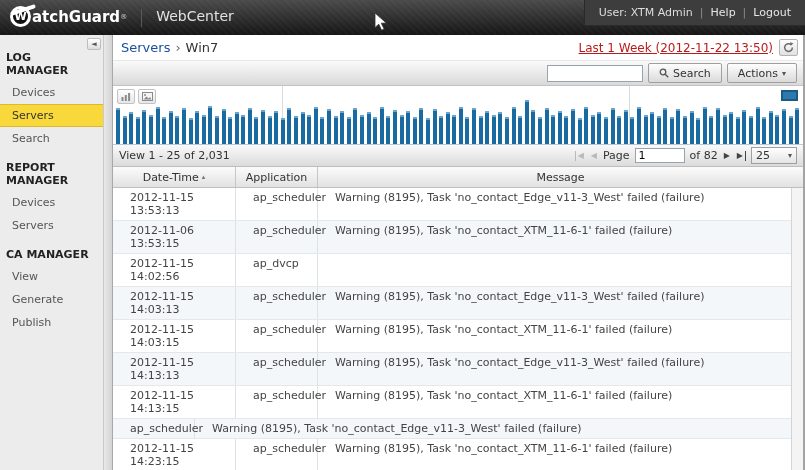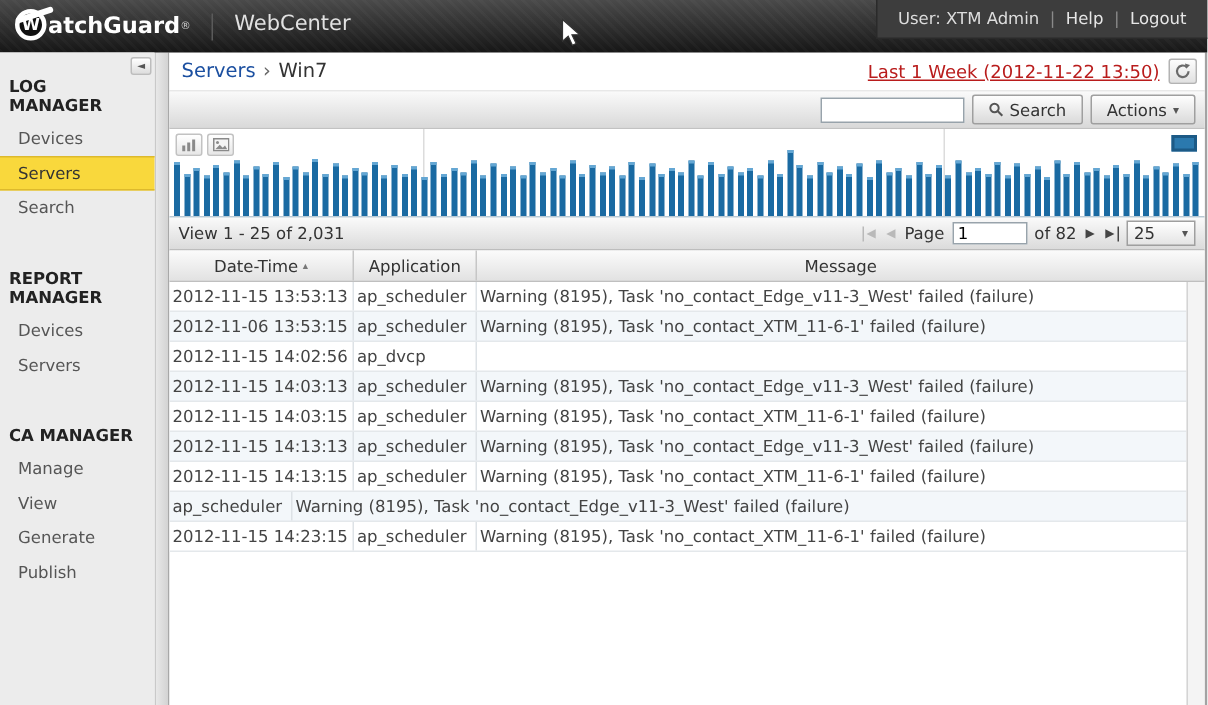--- a/index.html
+++ b/index.html
@@ -17,21 +17,21 @@
   .tb-divider { width:1px; height:18px; background:#5a5a5a; margin:9px 14px 0 14px; position:relative; z-index:1; }
   .product { color:#e2e2e2; font-size:14px; padding-top:8px; position:relative; z-index:1; }
   .userbox { margin-left:auto; background:#3d3d3d; border-left:1px solid #2a2a2a; border-bottom:1px solid #2a2a2a; height:26px; display:flex; align-items:center; padding:0 14px; gap:7px; color:#ddd; position:relative; z-index:1; }
   .userbox .sep { color:#8a8a8a; }
   .userbox .lnk { color:#e6e6e6; cursor:pointer; }
 
   
   .layout { display:flex; height:435px; width:805px; border-right:2px solid #a3a3a3; }
   .sidebar { width:103px; background:#ececec; position:relative; padding-top:11px; }
   .collapse-btn { position:absolute; top:3px; right:2px; width:14px; height:12px; font-size:7px; color:#555; display:flex; align-items:center; justify-content:center; border:1px solid #bdbdbd; border-radius:2px; background:linear-gradient(#fff,#ddd); cursor:pointer; }
-  .sb-title { font-weight:bold; color:#222; padding:5px 6px 4px 6px; margin-top:24px; }
+  .sb-title { font-weight:bold; color:#222; padding:5px 6px 4px 6px; margin-top:6px; }
   .sb-title:first-of-type { margin-top:0; }
   .sb-item { color:#555; padding:4px 6px 4px 12px; cursor:pointer; border-top:1px solid transparent; border-bottom:1px solid transparent; }
   .sb-item.selected { background:#f9d83c; border-top:1px solid #ddb92c; border-bottom:1px solid #ddb92c; color:#333; }
   .splitter { width:10px; background:linear-gradient(90deg,#e8e8e8,#d3d3d3); border-left:1px solid #c9c9c9; border-right:1px solid #a8a8a8; cursor:col-resize; }
 
   .main { flex:1; display:flex; flex-direction:column; background:#fff; min-width:0; }
 
   
   .crumb-row { height:25px; display:flex; align-items:center; padding:0 5px 0 8px; background:#fff; }
   .crumb-link { color:#1b4fa0; font-size:13px; cursor:pointer; }
@@ -68,21 +68,21 @@
   
   .grid-header { height:21px; background:linear-gradient(#fbfbfb,#e2e2e2); border-bottom:1px solid #bfbfbf; display:flex; color:#333; }
   .gh-cell { display:flex; align-items:center; justify-content:center; border-right:1px solid #c6c6c6; gap:3px; cursor:pointer; }
   .gh-cell:last-child { border-right:none; }
   .gh-date { width:123px;text-align:right; } .gh-app { width:82px; } .gh-msg { flex:1; }
   .sort-ico { font-size:7px; color:#777; }
   .grid-body { flex:1; position:relative; overflow:hidden; padding-right:12px; }
   .scroll-track { position:absolute; right:0; top:0; bottom:0; width:12px; background:#f4f4f4; border-left:1px solid #d4d4d4; }
   .trow { display:flex; border-bottom:1px solid #e4e8eb; background:#fff; cursor:default; }
   .trow.alt { background:#f3f7fa; }
-  .td { padding:3px 2px; border-right:1px solid #dde2e6; color:#444; line-height:13px; min-height:19px; }
+  .td { padding:3px 17px; border-right:1px solid #dde2e6; color:#444; line-height:13px; min-height:19px; }
   .td-date { width:123px; } .td-app { width:82px; } .td-msg { flex:1; border-right:none; }
 
   .cursor { position:absolute; left:374px; top:12px; z-index:20; pointer-events:none; }
 </style>
 </head>
 <body>
 
 <div class="topbar">
   <div class="logo">
     <span class="logo-circle">
@@ -115,21 +115,20 @@
     </div>
     <div>
         <div class="sb-title">LOG MANAGER</div>
         <div class="sb-item">Devices</div>
         <div class="sb-item selected">Servers</div>
         <div class="sb-item">Search</div>
         <div class="sb-title">REPORT MANAGER</div>
         <div class="sb-item">Devices</div>
         <div class="sb-item">Servers</div>
         <div class="sb-title">CA MANAGER</div>
-        <div class="sb-item">Manage</div>
         <div class="sb-item">View</div>
         <div class="sb-item">Generate</div>
         <div class="sb-item">Publish</div>
       </div>
   </div>
   <div class="splitter"></div>
 
   <div class="main">
 
     <div class="crumb-row">

